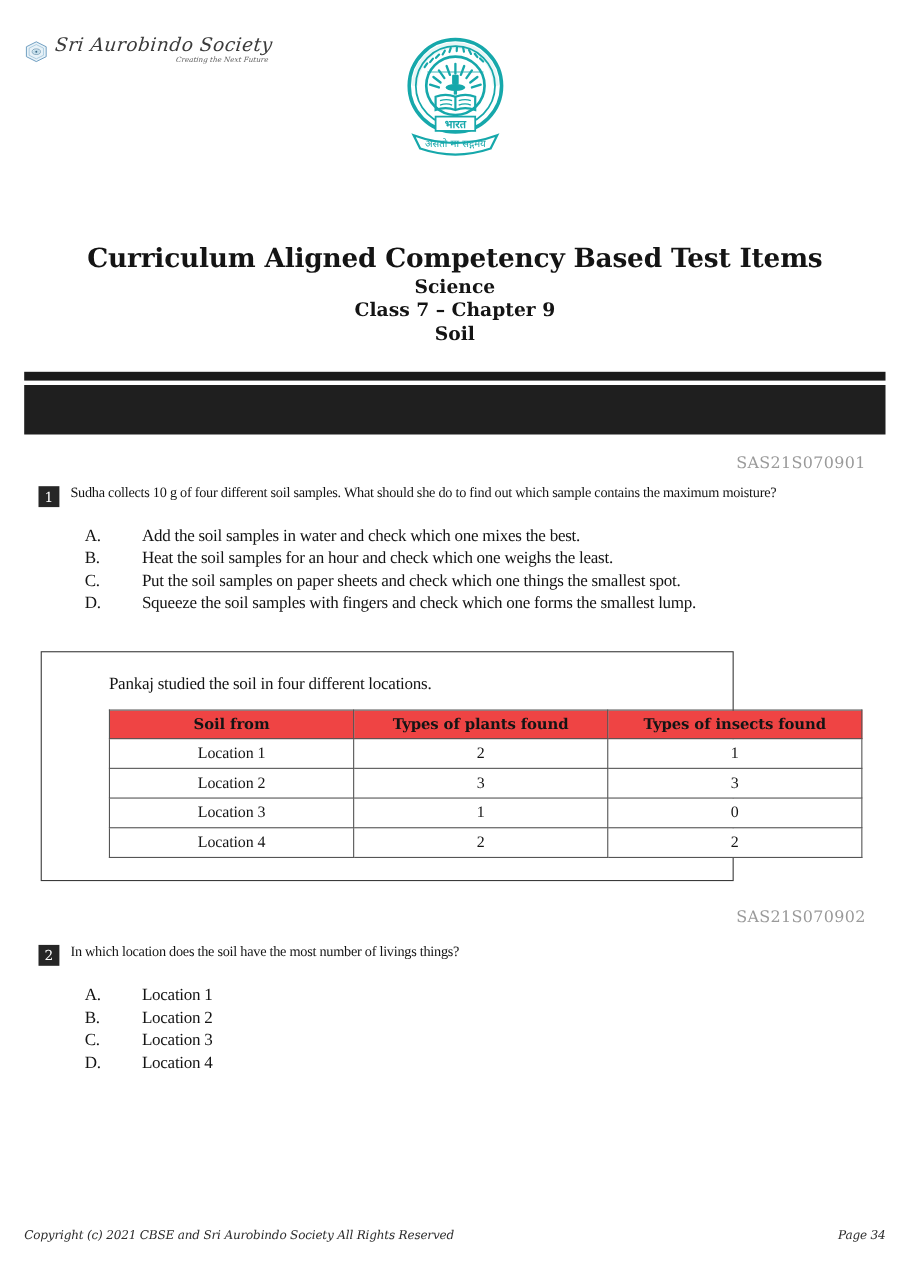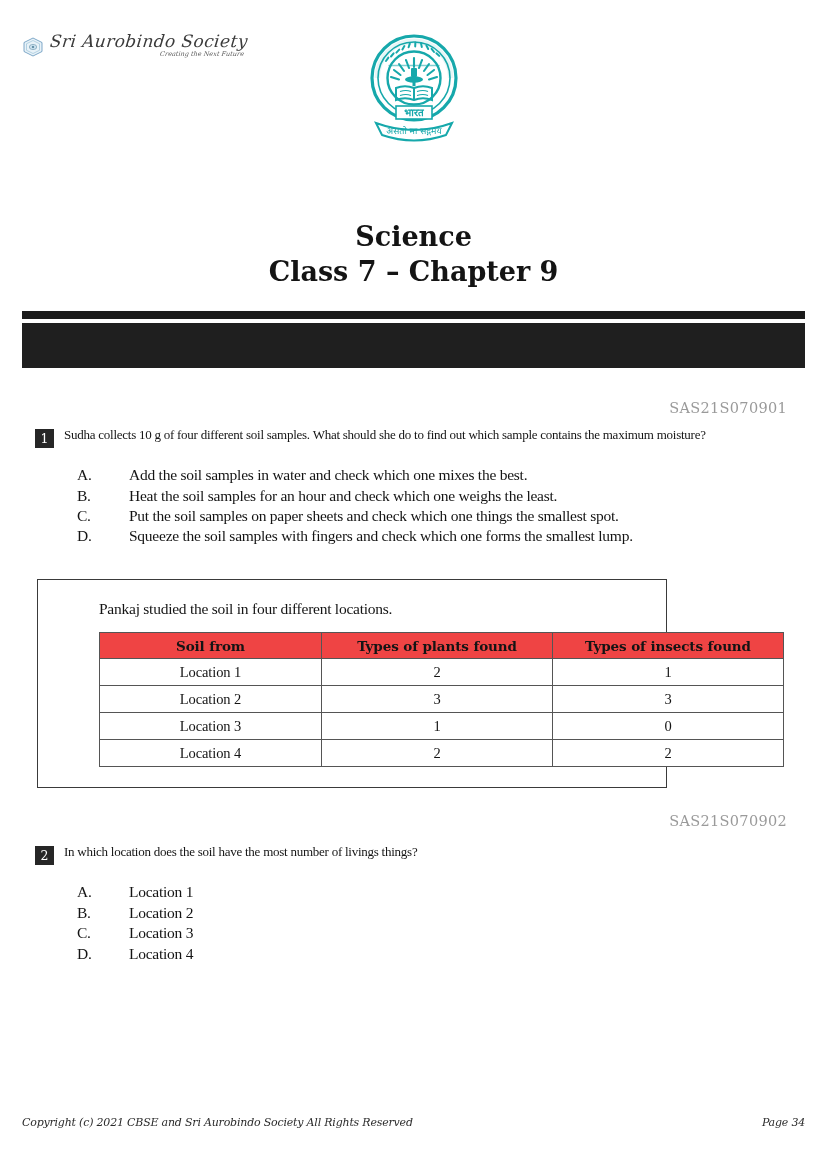--- a/index.html
+++ b/index.html
@@ -104,21 +104,21 @@
     line-height: 1.28;
   }
   .title-block .t-main {
     font-family: "DejaVu Serif", serif;
     font-size: 24px;
     font-weight: 700;
     letter-spacing: -0.2px;
   }
   .title-block .t-sub {
     font-family: "DejaVu Serif", serif;
-    font-size: 27px;
+    font-size: 17px;
     font-weight: 700;
   }
 
   
   .rule-wrap {
     margin-top: 22px;
     padding: 0 22px;
   }
   .black-rule {
     height: 8px;
@@ -313,32 +313,34 @@
     </g>
   </svg>
 </div>
 
 <div class="teal-banner">
   <span class="teal-hi">केंद्रीय माध्यमिक शिक्षा बोर्ड</span>
   <span class="teal-en">CENTRAL BOARD OF SECONDARY EDUCATION</span>
 </div>
 
 <div class="title-block">
+  <div class="t-main">Curriculum Aligned Competency Based Test Items</div>
   <div class="t-sub">Science</div>
   <div class="t-sub">Class 7 – Chapter 9</div>
+  <div class="t-sub">Soil</div>
 </div>
 
 <div class="rule-wrap">
   <div class="black-rule"></div>
   <div class="black-box"></div>
 </div>
 
 <div class="content">
 
-  <div style="margin-top:32px">
+  <div style="margin-top:18px">
     <div class="qcode">SAS21S070901</div>
     <div class="q-row" style="margin-top:10px">
       <div class="q-badge">1</div>
       <div class="q-text">Sudha collects 10 g of four different soil samples. What should she do to find out which sample contains the maximum moisture?</div>
     </div>
     <div class="options">
       <div class="opt">
         <span class="opt-key">A.</span>
         <span class="opt-val">Add the soil samples in water and check which one mixes the best.</span>
       </div>

